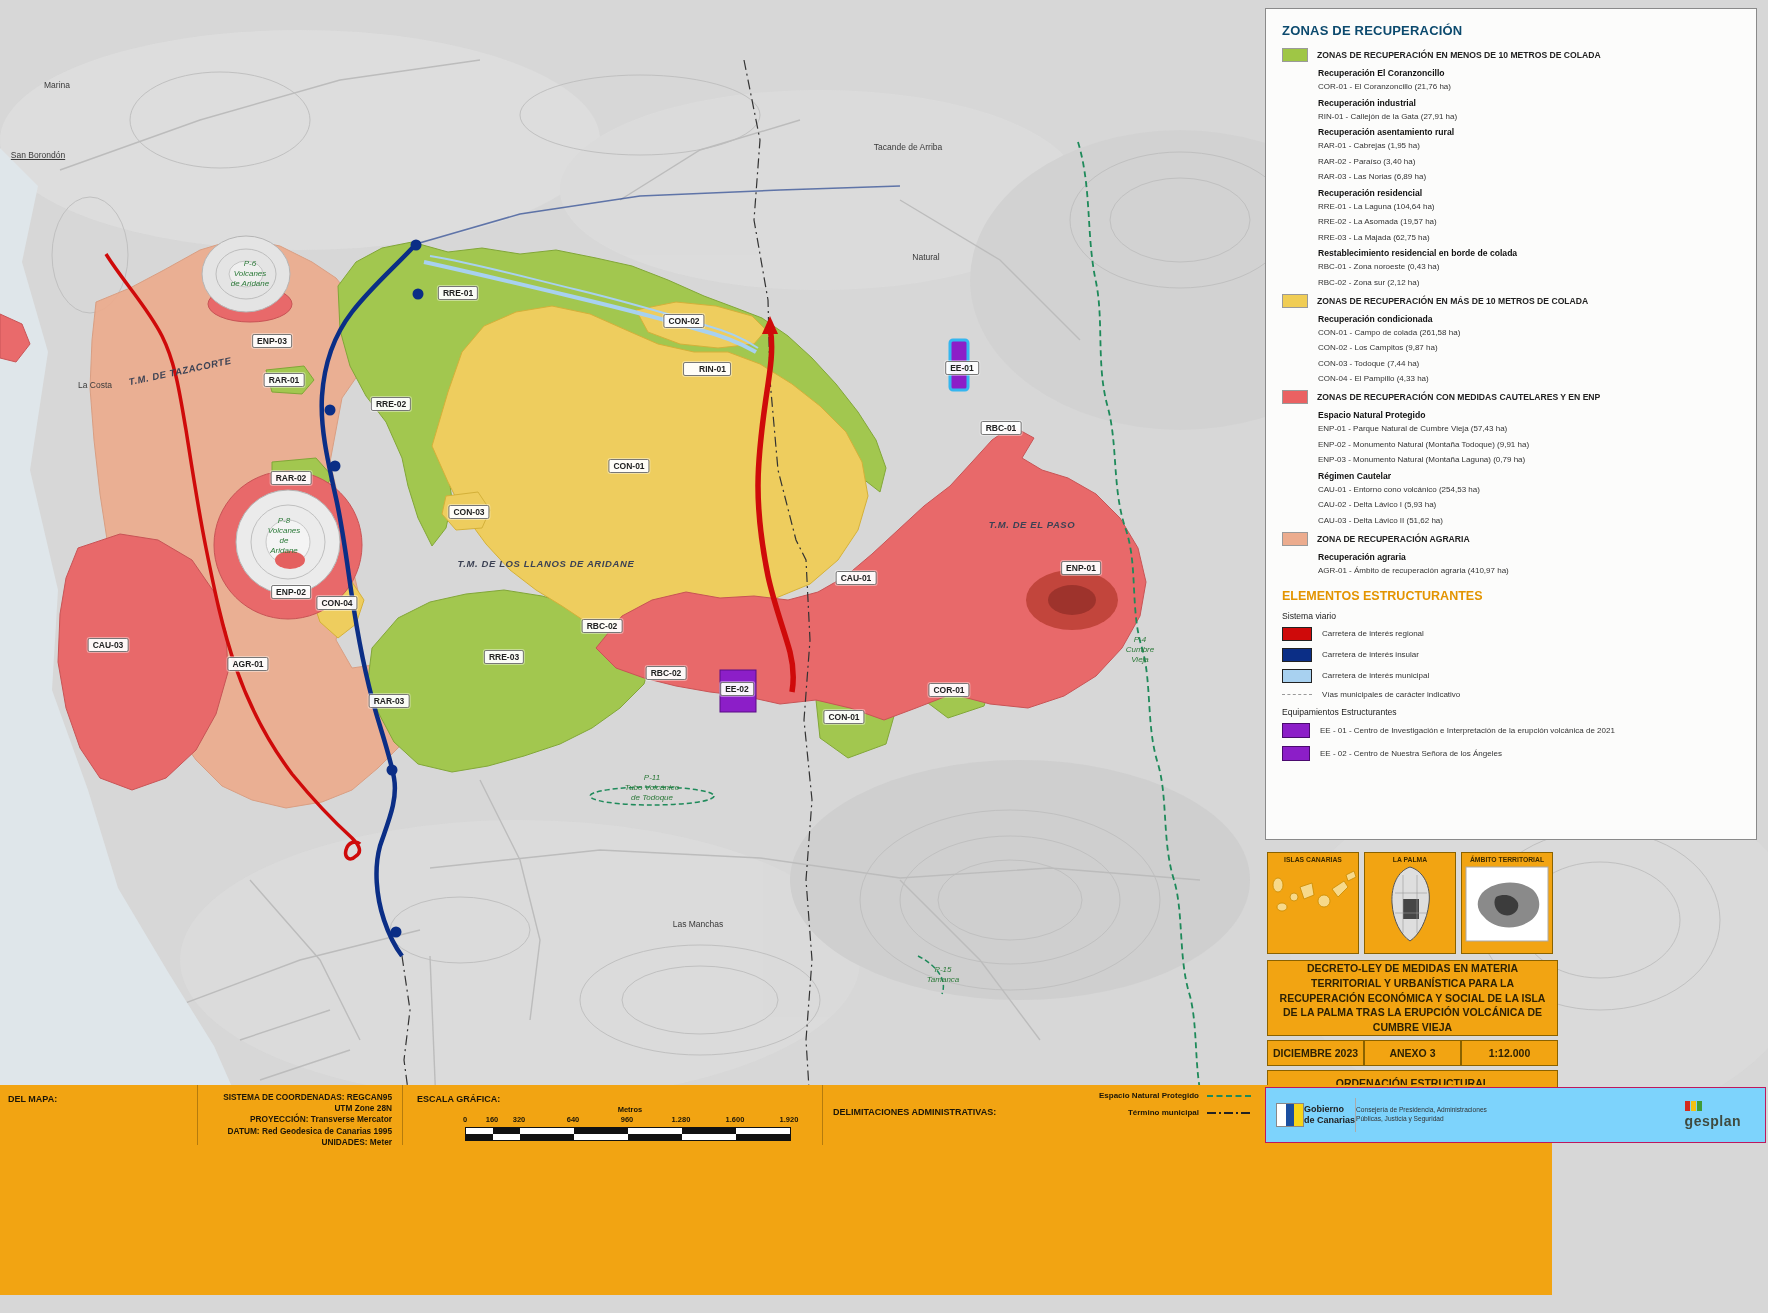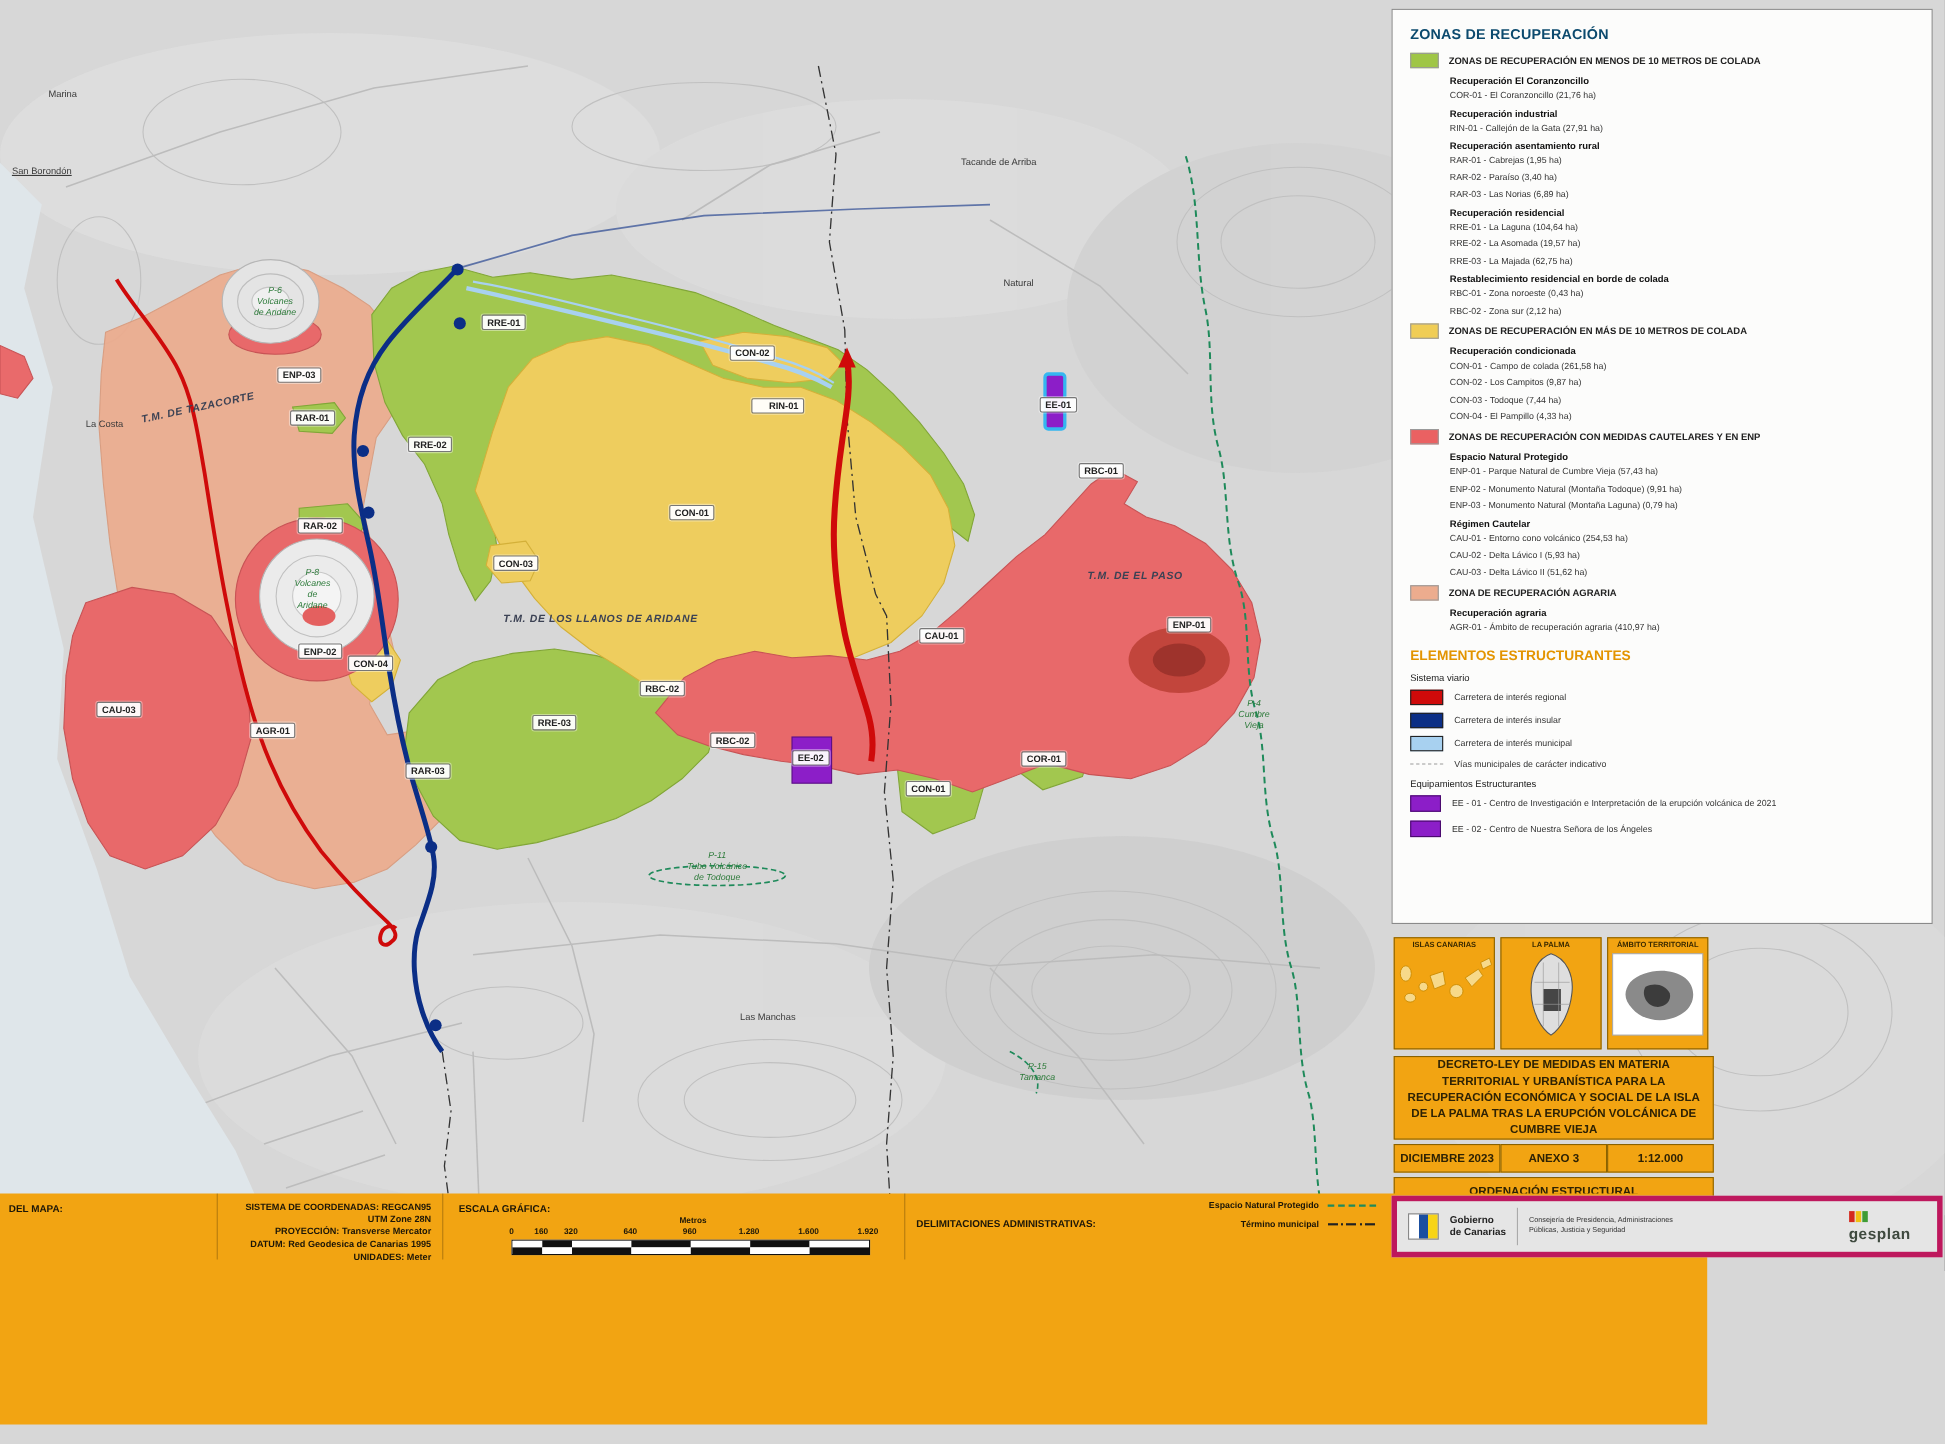--- a/index.html
+++ b/index.html
@@ -64,22 +64,22 @@
   #scale-ticks{position:absolute;left:0;top:10px;width:330px;height:10px;}
   .scale-tick{position:absolute;transform:translateX(-50%);font-size:7.5px;font-weight:bold;color:#1c1608;}
   #scale-segs{position:absolute;left:0;top:22px;width:324px;height:12px;border:1px solid #111;background:#fff;}
   .seg{position:absolute;height:6px;}
   #delim-list{position:absolute;right:12px;top:6px;width:210px;}
   .delim-row{display:flex;align-items:center;justify-content:flex-end;gap:8px;margin-bottom:8px;}
   .delim-label{font-size:8px;font-weight:bold;color:#1c1608;}
   .delim-sample{width:44px;height:0;}
   .delim-sample.enp{border-top:2px dashed #1e8a5a;}
   .delim-sample.tm{height:2px;background:repeating-linear-gradient(90deg,#222 0 9px,transparent 9px 12px,#222 12px 14px,transparent 14px 17px);}
-  #logos-box{position:absolute;left:1265px;top:2px;width:501px;height:56px;background:#e5e5e5;border:5px solid #be185d;
-             box-sizing:border-box;display:flex;align-items:center;padding:4px 10px;gap:10px;}
+  #logos-box{position:absolute;left:1265px;top:2px;width:501px;height:56px;background:#7dd3fc;border:1px solid #be185d;
+             box-sizing:border-box;display:flex;align-items:center;padding:4px 10px;}
   #gob-flag{width:26px;height:22px;border:1px solid #888;background:linear-gradient(90deg,#fff 0 33%,#1b4fa0 33% 66%,#f7d417 66% 100%);flex:0 0 auto;}
   #gob-text{font-size:9px;font-weight:bold;color:#222;white-space:pre-line;line-height:1.2;}
   #logos-div{width:1px;height:34px;background:#aaa;}
   #consejeria{font-size:6.6px;color:#333;width:150px;line-height:1.3;}
   #gesplan{margin-left:auto;display:flex;flex-direction:column;align-items:flex-start;gap:2px;padding-right:14px;}
   #gesplan-bars{display:flex;gap:1px;}
   #gesplan-bars span{width:5px;height:10px;display:inline-block;}
   #gesplan-name{font-size:14px;font-weight:bold;color:#3f4a3f;letter-spacing:.5px;}
 </style>
 </head>

